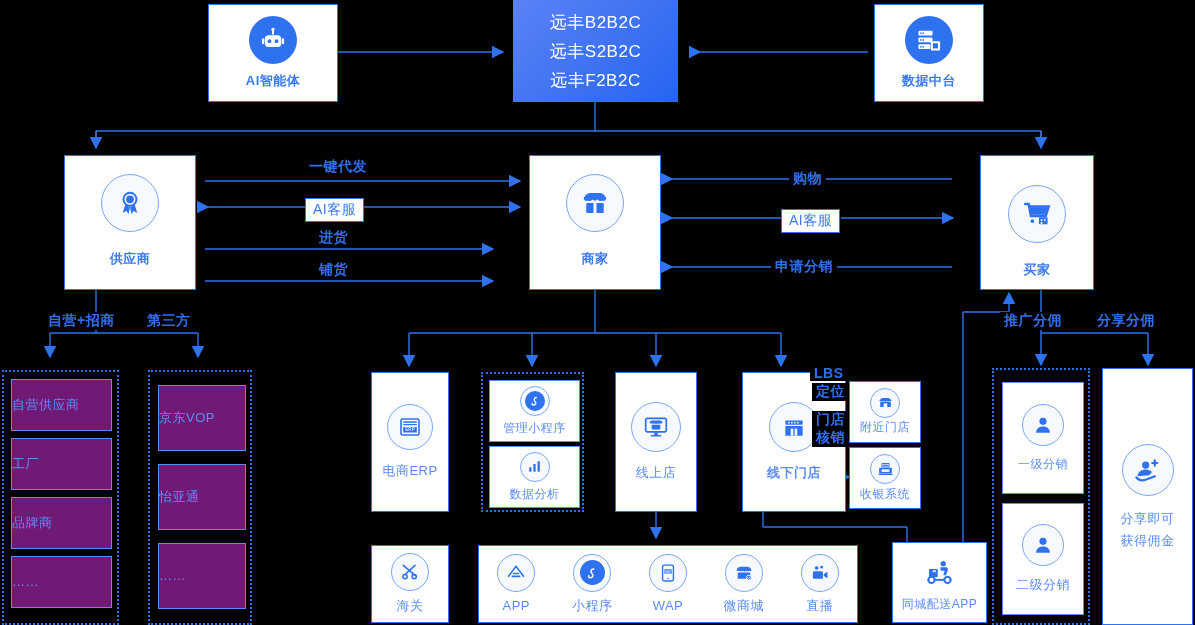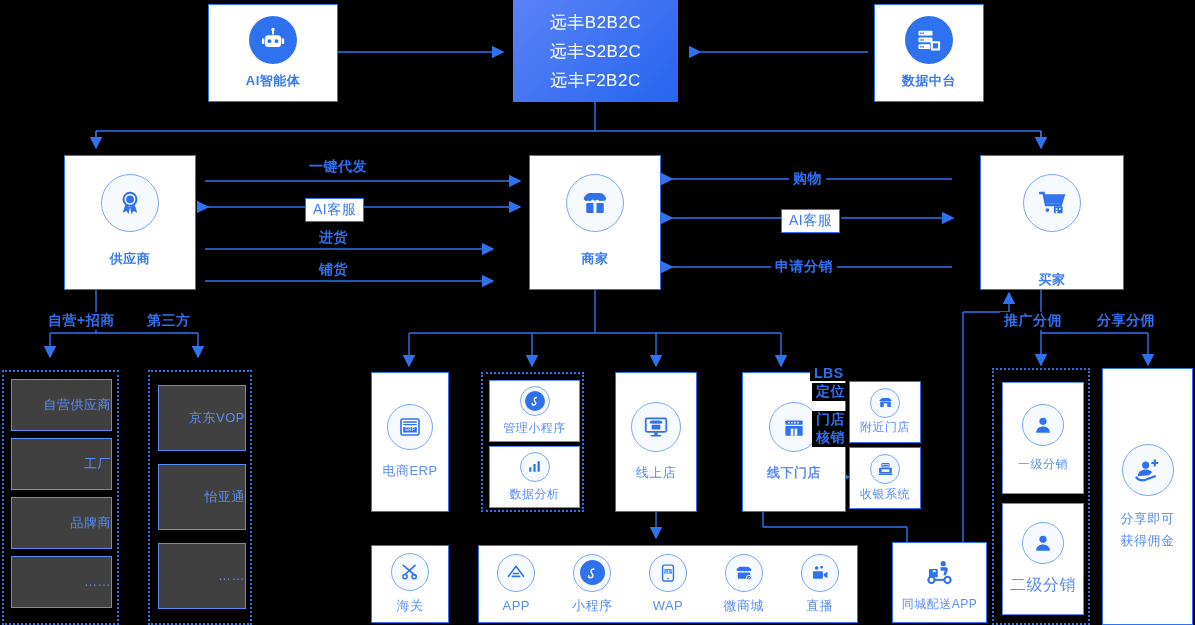--- a/index.html
+++ b/index.html
@@ -14,22 +14,22 @@
   .ic.solid{background:#2f72f0;border:none;}
   .dashbox{position:absolute;border:2px dotted #2f72f0;background:#000;box-sizing:border-box;}
   .hero{position:absolute;background:linear-gradient(135deg,#5b82f7 0%,#2565ef 100%);
         display:flex;flex-direction:column;align-items:center;justify-content:center;gap:6px;}
   .hero .t{color:#fff;font-size:17px;letter-spacing:.5px;}
   svg.wires{position:absolute;left:0;top:0;width:1195px;height:625px;pointer-events:none;}
   .edgelbl{position:absolute;color:#2f6ff0;font-size:14px;font-weight:bold;white-space:nowrap;
            letter-spacing:.5px;text-align:left;}
   .edgelbl.boxed{background:#fff;border:1px solid #2f72f0;padding:2px 7px;font-weight:normal;color:#3a7af0;}
   .edgelbl.plain{background:#000;padding:0 4px;}
-  .tile{position:absolute;background:#404040;border:1.5px solid #5b8cf5;box-sizing:border-box;
-        display:flex;align-items:center;justify-content:flex-end;}
+  .tile{position:absolute;background:#701a75;border:1.5px solid #5b8cf5;box-sizing:border-box;
+        display:flex;align-items:center;justify-content:flex-start;}
   .chrow{position:absolute;background:#fff;border:1.5px solid #2f72f0;box-sizing:border-box;
          display:flex;align-items:center;justify-content:space-around;}
   .chan{display:flex;flex-direction:column;align-items:center;gap:5px;}
 </style>
 </head>
 <body>
 
 <div id="stage">
 
   <svg class="wires" viewBox="0 0 1195 625">
@@ -156,21 +156,21 @@
     <div class="ic" style="width:58px;height:58px;">
       <svg width="30" height="30" viewBox="0 0 24 24" fill="#2f72f0">
         <path d="M3 8 C3 8 5 4 8 4 L16 4 C19 4 21 8 21 8 C21 10 19 11 17.5 10 C16 11 15 10 14 9.2 C13 10.4 11 10.4 10 9.2 C9 10 8 11 6.5 10 C5 11 3 10 3 8 z"></path>
         <rect x="5" y="12" width="14" height="8" rx="1"></rect>
         <rect x="10.8" y="12" width="2.4" height="8" fill="#f6f9fe"></rect>
       </svg>
     </div>
     <div class="lbl dark">商家</div>
   </div>
 
-  <div class="box" style="left:980px;top:155px;width:144px;height:135px;justify-content:space-between;padding-top:18px;gap:18px;">
+  <div class="box" style="left:980px;top:155px;width:114px;height:135px;justify-content:center;padding-top:18px;gap:18px;">
     <div class="ic" style="width:58px;height:58px;">
       <svg width="30" height="30" viewBox="0 0 24 24" fill="#2f72f0">
         <path d="M2.5 4 L5.3 4 L7.2 13.5 L19 13.5 L21.3 6 L6.2 6" fill="none" stroke="#2f72f0" stroke-width="2" stroke-linecap="round"></path>
         <path d="M6.4 6.6 L20.4 6.6 L18.6 12.6 L7.6 12.6 z"></path>
         <circle cx="8.3" cy="17.6" r="1.5"></circle>
         <rect x="13.5" y="14.6" width="7" height="5.6" rx=".6"></rect>
         <rect x="15" y="16.2" width="1.3" height="1.3" fill="#f6f9fe"></rect>
         <rect x="17.6" y="16.2" width="1.3" height="1.3" fill="#f6f9fe"></rect>
         <rect x="15" y="18.3" width="1.3" height="1.9" fill="#f6f9fe"></rect>
       </svg>
@@ -407,21 +407,21 @@
       </div>
       <div class="lbl" style="font-size:12px;">一级分销</div>
     </div>
     <div class="box" style="left:8px;top:133px;width:82px;height:112px;gap:10px;border-color:#5b8cf5;">
       <div class="ic" style="width:42px;height:42px;">
         <svg width="22" height="22" viewBox="0 0 24 24" fill="#2f72f0">
           <circle cx="12" cy="8" r="3.9"></circle>
           <path d="M4.5 20.5 C4.5 15.8 8 13.6 12 13.6 C16 13.6 19.5 15.8 19.5 20.5 z"></path>
         </svg>
       </div>
-      <div class="lbl" style="font-size:16px;">二级分销</div>
+      <div class="lbl" style="font-size:13px;">二级分销</div>
     </div>
   </div>
 
   <div class="box" style="left:1102px;top:368px;width:91px;height:257px;gap:14px;">
     <div class="ic" style="width:52px;height:52px;">
       <svg width="28" height="28" viewBox="0 0 24 24" fill="#2f72f0">
         <circle cx="10" cy="7.8" r="3.1"></circle>
         <path d="M3.2 17.4 C3.2 13.4 6.5 11.6 10 11.6 C12.2 11.6 14.3 12.3 15.5 13.8 L13 16.4 z"></path>
         <path d="M2 18.4 C3.6 20.6 7 21.4 10.5 20.2 L18 17.4" fill="none" stroke="#2f72f0" stroke-width="1.8" stroke-linecap="round"></path>
         <path d="M17.8 3.8 L17.8 8.2 M15.6 6 L20 6" stroke="#2f72f0" stroke-width="1.9" stroke-linecap="round"></path>

